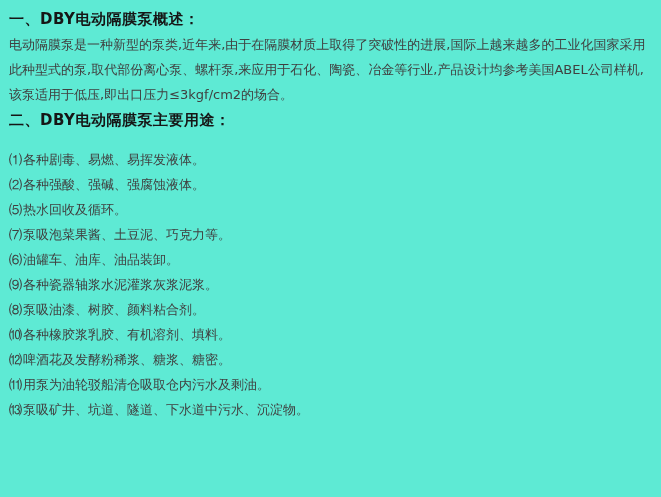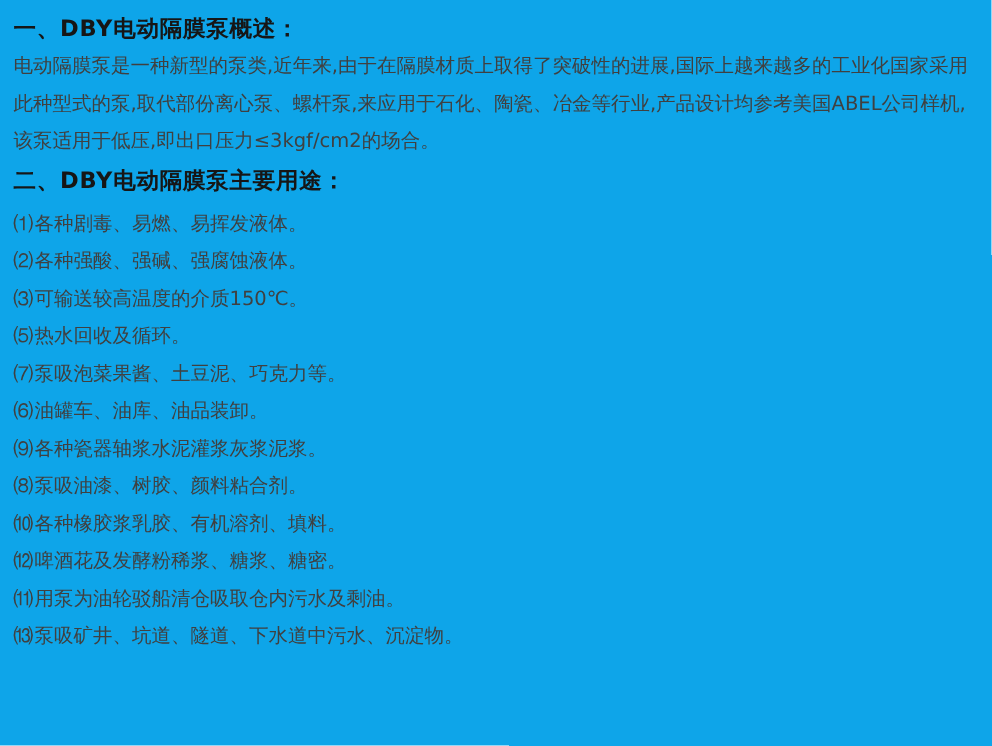--- a/index.html
+++ b/index.html
@@ -5,36 +5,36 @@
   html, body {
     margin: 0;
     padding: 0;
     background: #ffffff;
   }
   .doc {
     width: 661px;
     height: 497px;
     box-sizing: border-box;
     padding: 7px 9px 0 9px;
-    background: #0ea5e9;
+    background: #5eead4;
     font-family: "DejaVu Sans", "Liberation Sans", sans-serif;
     font-size: 13px;
     color: #404040;
     overflow: hidden;
   }
   .heading {
     font-size: 15px;
     font-weight: bold;
     color: #161616;
     line-height: 25px;
     letter-spacing: 0.5px;
   }
   .heading-secondary {
     margin-top: 1px;
-    margin-bottom: 4px;
+    margin-bottom: 14px;
   }
   .para-line {
     line-height: 25px;
     white-space: nowrap;
   }
   .usage-item {
     line-height: 25px;
     white-space: nowrap;
   }
   .item-marker {
@@ -52,21 +52,20 @@
     <div class="para-line">电动隔膜泵是一种新型的泵类,近年来,由于在隔膜材质上取得了突破性的进展,国际上越来越多的工业化国家采用</div>
     <div class="para-line">此种型式的泵,取代部份离心泵、螺杆泵,来应用于石化、陶瓷、冶金等行业,产品设计均参考美国ABEL公司样机,</div>
     <div class="para-line">该泵适用于低压,即出口压力≤3kgf/cm2的场合。</div>
   </div>
 
   <div class="heading heading-secondary">二、DBY电动隔膜泵主要用途：</div>
 
   <div>
     <div class="usage-item"><span class="item-marker">⑴</span><span>各种剧毒、易燃、易挥发液体。</span></div>
     <div class="usage-item"><span class="item-marker">⑵</span><span>各种强酸、强碱、强腐蚀液体。</span></div>
-    <div class="usage-item"><span class="item-marker">⑶</span><span>可输送较高温度的介质150℃。</span></div>
     <div class="usage-item"><span class="item-marker">⑸</span><span>热水回收及循环。</span></div>
     <div class="usage-item"><span class="item-marker">⑺</span><span>泵吸泡菜果酱、土豆泥、巧克力等。</span></div>
     <div class="usage-item"><span class="item-marker">⑹</span><span>油罐车、油库、油品装卸。</span></div>
     <div class="usage-item"><span class="item-marker">⑼</span><span>各种瓷器轴浆水泥灌浆灰浆泥浆。</span></div>
     <div class="usage-item"><span class="item-marker">⑻</span><span>泵吸油漆、树胶、颜料粘合剂。</span></div>
     <div class="usage-item"><span class="item-marker">⑽</span><span>各种橡胶浆乳胶、有机溶剂、填料。</span></div>
     <div class="usage-item"><span class="item-marker">⑿</span><span>啤酒花及发酵粉稀浆、糖浆、糖密。</span></div>
     <div class="usage-item"><span class="item-marker">⑾</span><span>用泵为油轮驳船清仓吸取仓内污水及剩油。</span></div>
     <div class="usage-item"><span class="item-marker">⒀</span><span>泵吸矿井、坑道、隧道、下水道中污水、沉淀物。</span></div>
   </div>

